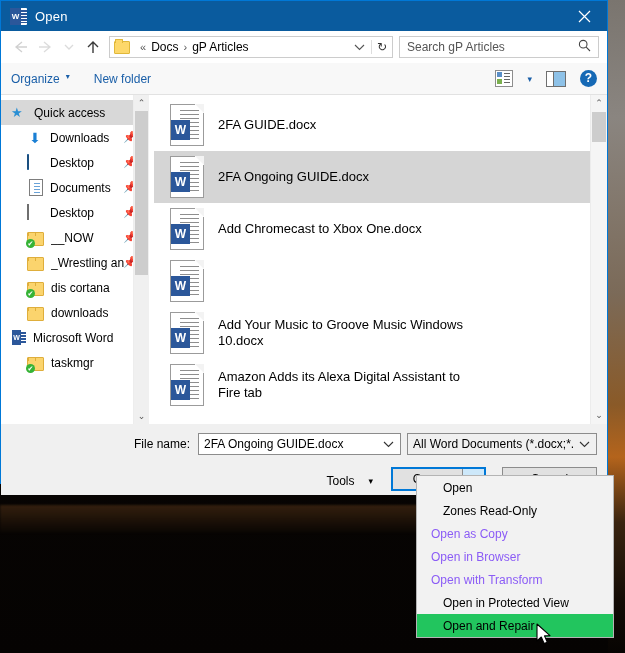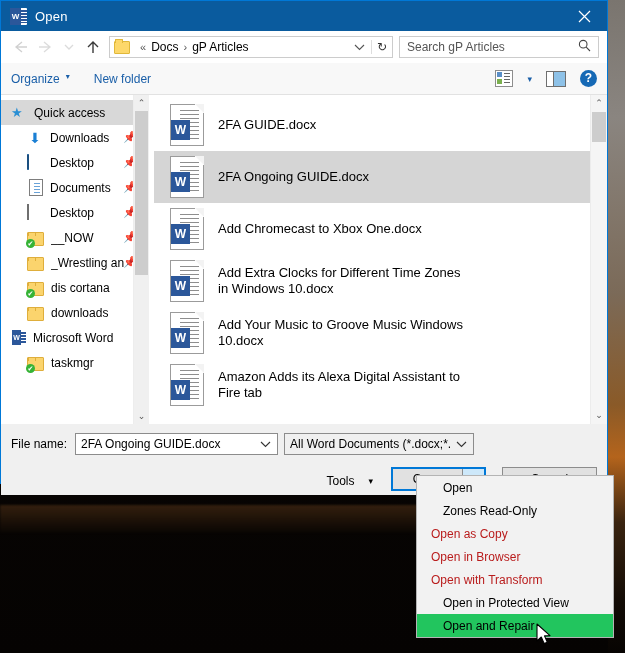--- a/index.html
+++ b/index.html
@@ -118,42 +118,42 @@
   .fdoc .wbox{position:absolute;left:1px;bottom:6px;width:19px;height:20px;background:#2b579a;
     color:#fff;font-weight:bold;font-size:12px;line-height:20px;text-align:center;font-family:"Liberation Sans",sans-serif;}
   .fname{font-size:13px;line-height:16px;max-width:250px;}
   #fl-scroll{position:absolute;right:0;top:0;width:16px;height:100%;background:#f5f5f5;border-left:1px solid #ececec;}
   #fl-scroll .arw{height:17px;text-align:center;font-size:9px;color:#555;line-height:17px;}
   #fl-scroll .arw.bot{position:absolute;bottom:0;left:0;right:0;}
   #fl-scroll .thumb{position:absolute;left:1px;right:1px;top:17px;height:30px;background:#cdcdcd;}
 
   
   #footer{height:auto;background:#f0f0f0;padding:8px 10px 0 10px;}
-  #frow1{display:flex;align-items:center;height:24px;}
+  #frow1{display:flex;align-items:center;justify-content:flex-end;height:24px;}
   #fnlabel{font-size:12px;margin-right:8px;}
   #fnbox{width:203px;height:22px;border:1px solid #8c8c8c;background:#fff;display:flex;align-items:center;box-sizing:border-box;}
   #fnbox .val{flex:1;padding-left:5px;font-size:12px;white-space:nowrap;overflow:hidden;}
   #fnbox .cv{padding:0 6px;font-size:10px;color:#333;}
   #ftbox{width:190px;height:22px;border:1px solid #8c8c8c;background:#f0f0f0;display:flex;align-items:center;
     box-sizing:border-box;margin-left:6px;}
   #ftbox .val{flex:1;padding-left:5px;font-size:12px;white-space:nowrap;overflow:hidden;}
   #ftbox .cv{padding:0 6px;font-size:10px;color:#333;}
   #frow2{display:flex;justify-content:flex-end;height:28px;margin-top:11px;}
   #toolsbtn{display:flex;align-items:center;font-size:12px;margin-right:18px;}
   #toolsbtn .ca{margin-left:14px;font-size:9px;}
   #openbtn{width:95px;height:24px;border:2px solid #0078d7;background:#e1e1e1;display:flex;box-sizing:border-box;}
   #openbtn .main{flex:1;display:flex;align-items:center;justify-content:center;font-size:12px;border-right:1px solid #8c8c8c;}
   #openbtn .arrow{width:21px;background:#cde8fa;display:flex;align-items:center;justify-content:center;font-size:9px;color:#000;}
   #cancelbtn{width:95px;height:24px;border:1px solid #8c8c8c;background:#e1e1e1;
     display:flex;align-items:center;justify-content:center;font-size:12px;box-sizing:border-box;margin-left:16px;}
 
   
   #menu{position:absolute;left:416px;top:475px;width:196px;background:#f2f2f2;border:1px solid #b4b4b4;z-index:30;}
   .mi{height:23px;display:flex;align-items:center;padding-left:26px;font-size:12px;color:#000;}
-  .mi.dis{color:#b91c1c;padding-left:14px;}
+  .mi.dis{color:#8b5cf6;padding-left:14px;}
   .mi.hl{background:#22c55e;}
 
   
   #cursor{position:absolute;left:536px;top:623px;z-index:40;}
 </style>
 </head>
 <body>
 
 <div id="desktop">
   <div class="ridge"></div>
@@ -332,21 +332,20 @@
               <span class="wbox">W</span>
             </span>
             <span class="fname">Add Chromecast to Xbox One.docx</span>
           </div>
           <div class="filerow">
             <span class="fdoc">
               <span class="page"></span>
               <span class="ruled"></span>
               <span class="wbox">W</span>
             </span>
-            <span class="fname">Add Extra Clocks for Different Time Zones in Windows 10.docx</span>
           </div>
           <div class="filerow">
             <span class="fdoc">
               <span class="page"></span>
               <span class="ruled"></span>
               <span class="wbox">W</span>
             </span>
             <span class="fname">Add Your Music to Groove Music Windows 10.docx</span>
           </div>
           <div class="filerow">

